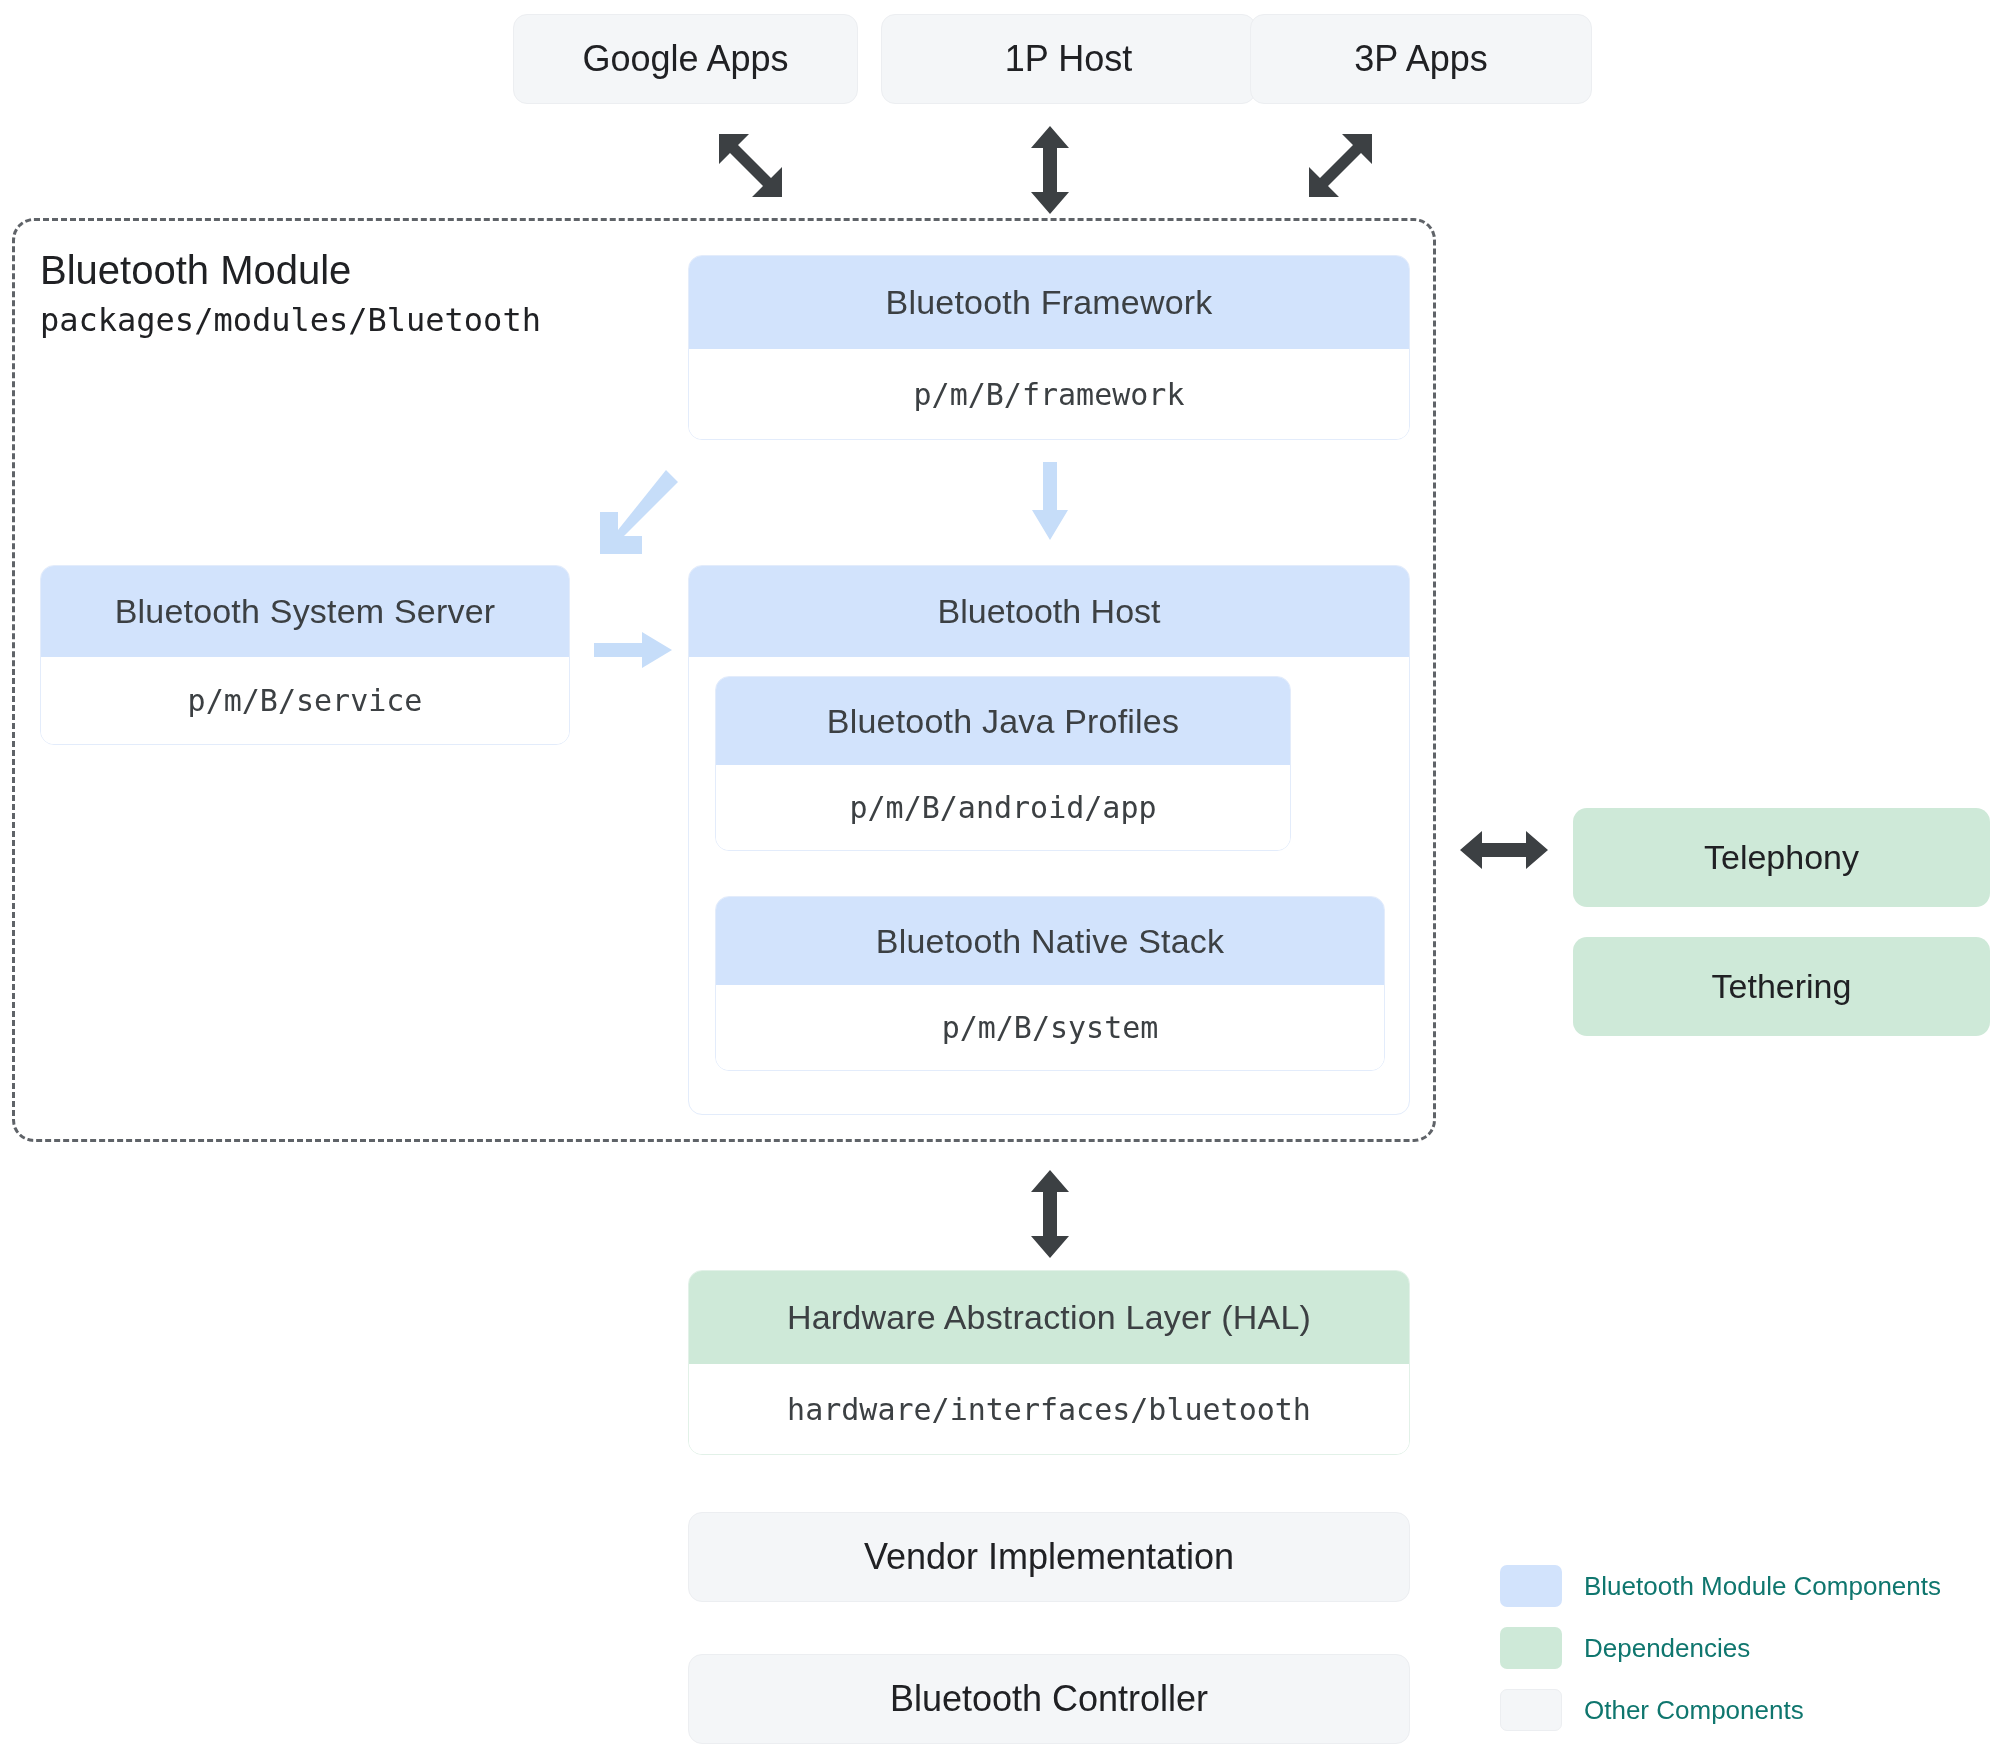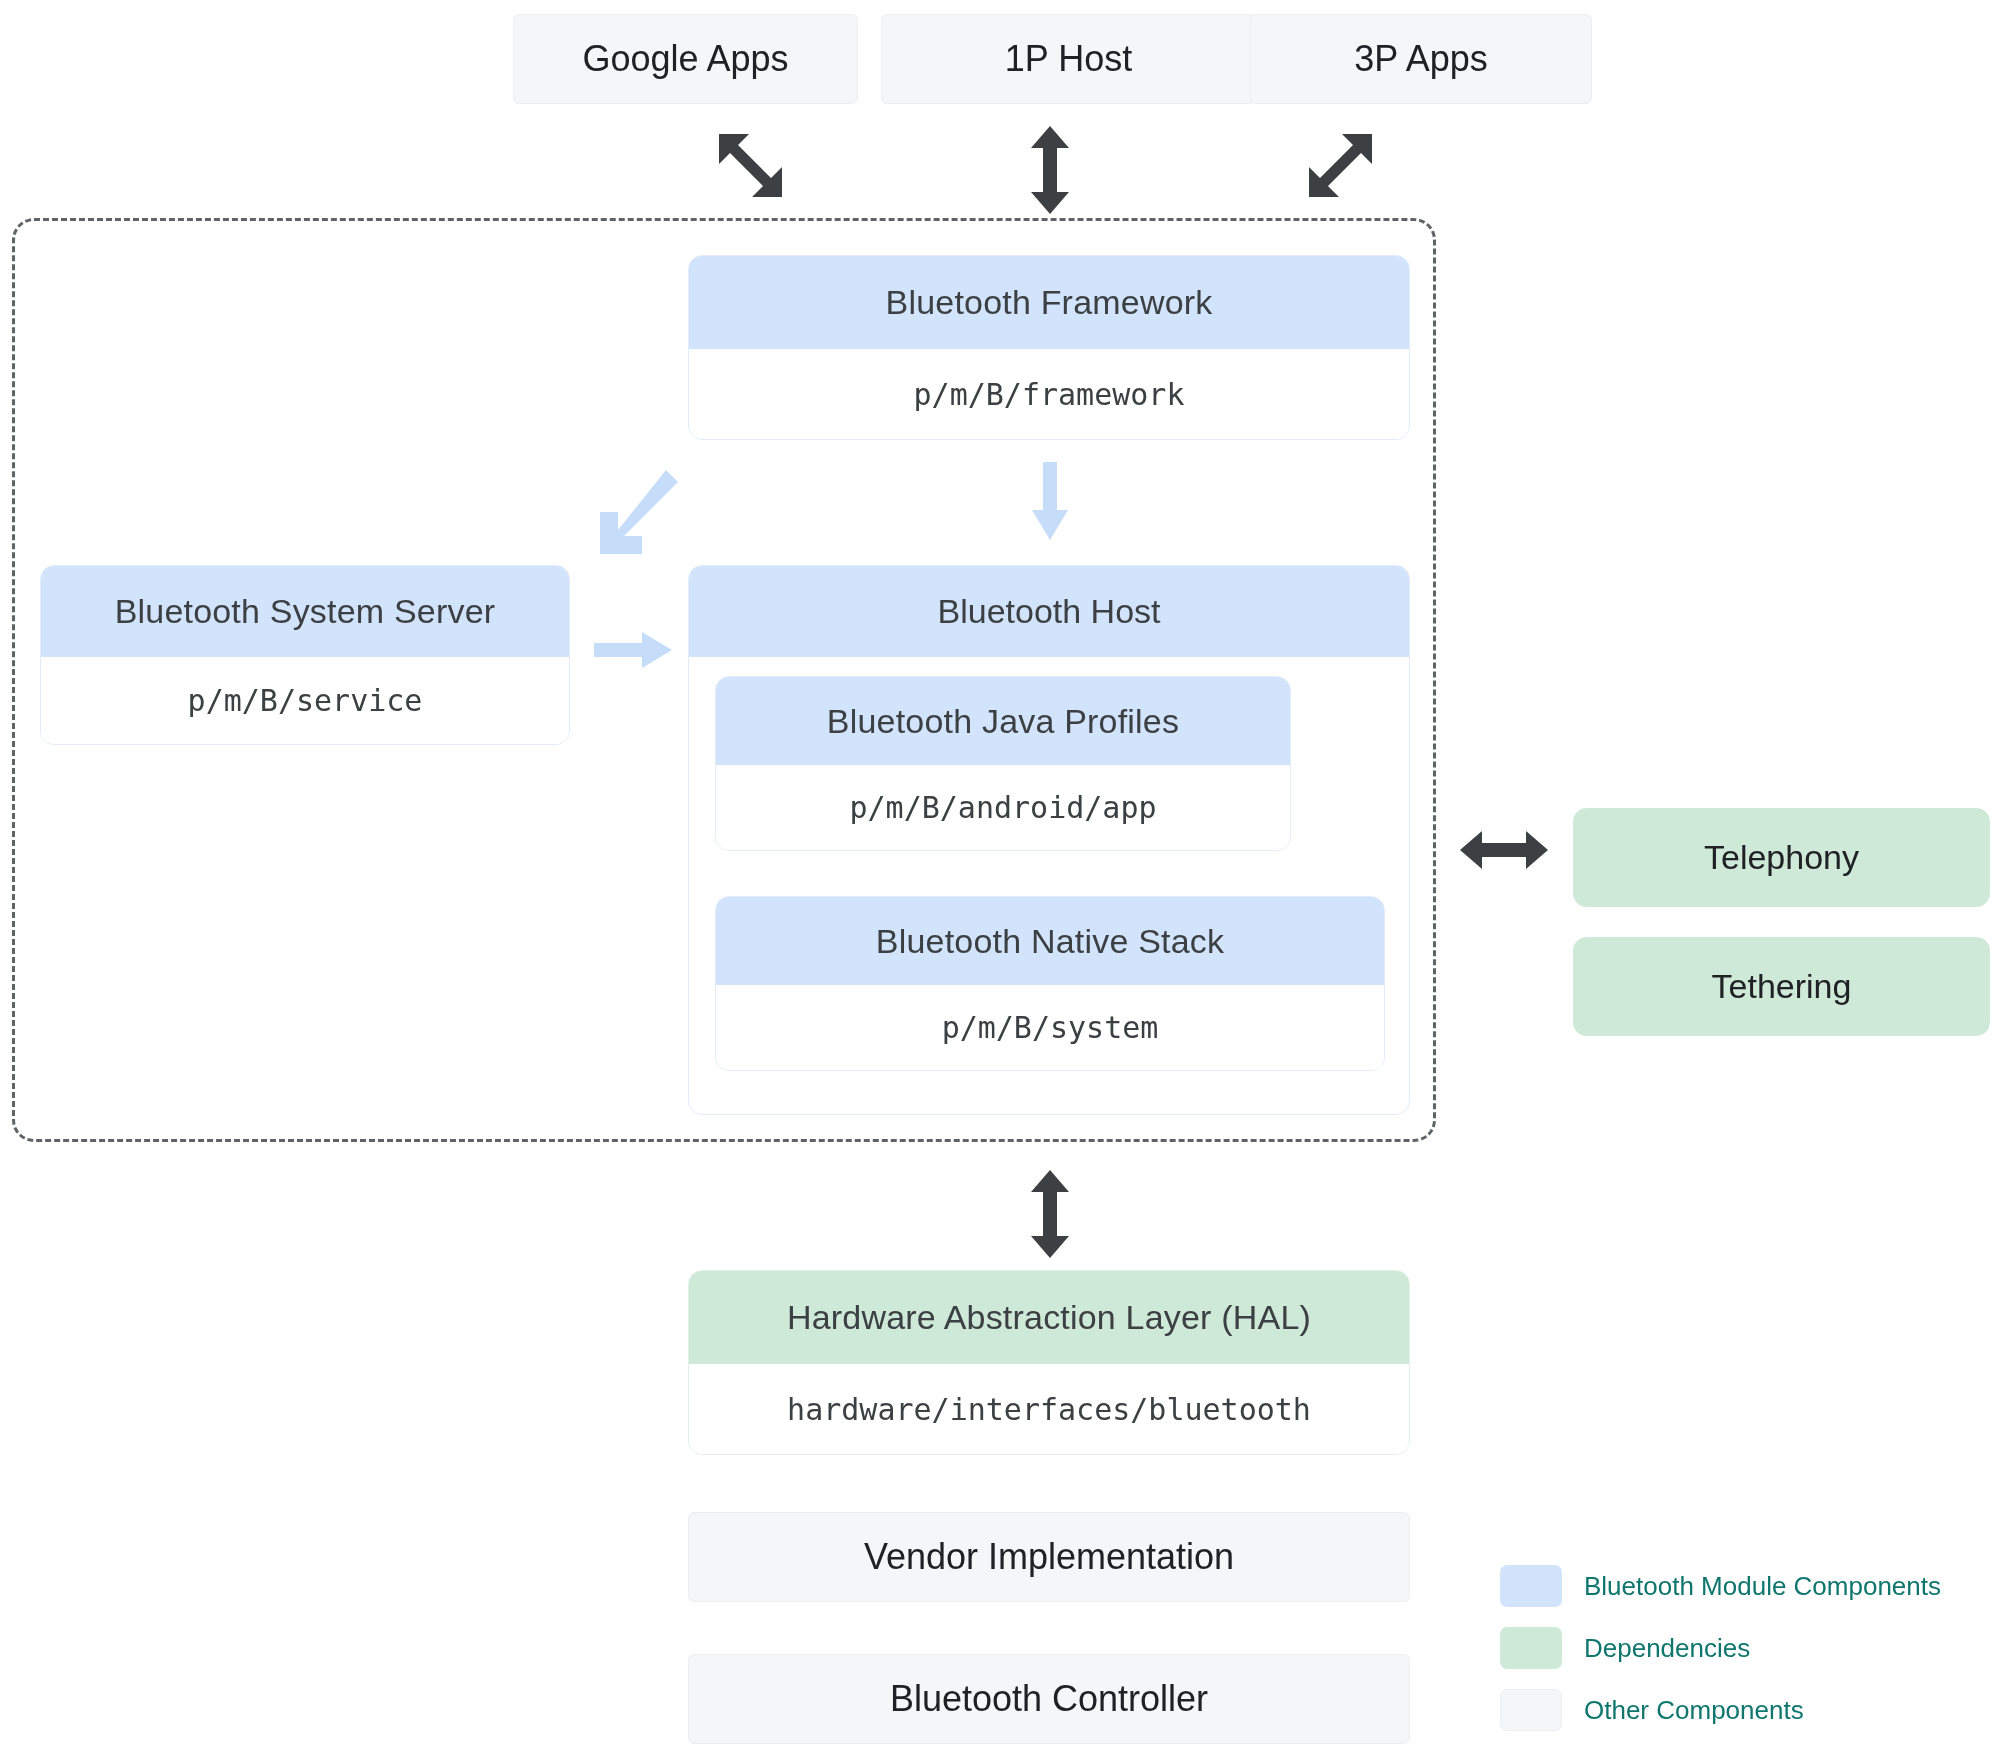--- a/index.html
+++ b/index.html
@@ -28,21 +28,21 @@
   }
   .blue .card-head { background: #d2e3fc; }
   .blue { border: 1px solid #e3ecfb; }
   .green .card-head { background: #cee9d8; }
   .green { border: 1px solid #e2f1e8; }
 
   
   .grey-box {
     background: #f4f6f8;
     border: 1px solid #eceef1;
-    border-radius: 6px;
+    border-radius: 14px;
     display: flex; align-items: center; justify-content: center;
     color: #202124; font-size: 36px;
   }
 
   
   .green-box {
     background: #cee9d8;
     border-radius: 14px;
     display: flex; align-items: center; justify-content: center;
     color: #202124; font-size: 34px;
@@ -101,20 +101,24 @@
   </svg>
 
   <svg class="abs" style="left:1305px; top:130px;" width="90" height="80">
     <g fill="#3c4043">
       <path d="M67 4 L67 34 L56 23 L23 56 L34 67 L4 67 L4 37 L15 48 L48 15 L37 4 Z"></path>
     </g>
   </svg>
 
   <div class="abs module-box" style="left:12px; top:218px; width:1424px; height:924px;"></div>
 
+  <div class="abs" style="left:40px; top:248px;">
+    <div class="module-title">Bluetooth Module</div>
+    <div class="module-path" style="margin-top:8px;">packages/modules/Bluetooth</div>
+  </div>
 
   <div class="abs card blue" style="left:688px; top:255px; width:722px; height:185px;">
     <div class="card-head" style="height:93px;">Bluetooth Framework</div>
     <div class="card-path" style="height:90px;">p/m/B/framework</div>
   </div>
 
   <svg class="abs" style="left:1032px; top:462px;" width="36" height="78">
     <g fill="#c6ddf9">
       <path d="M11 0 L25 0 L25 48 L36 48 L18 78 L0 48 L11 48 Z"></path>
     </g>

